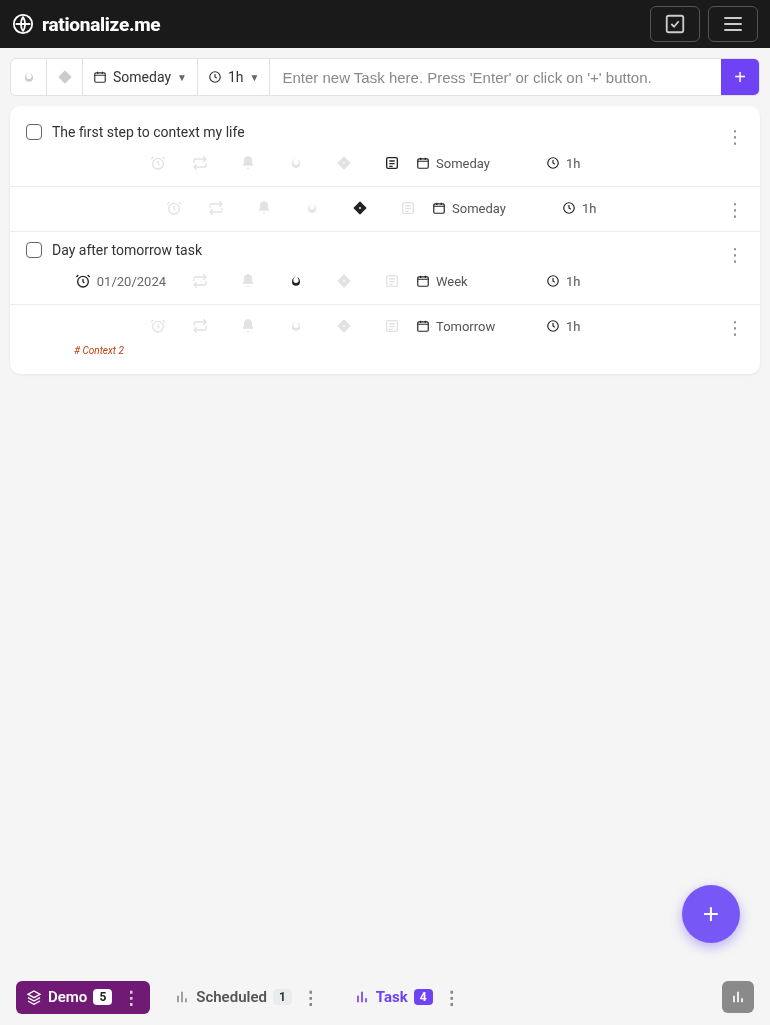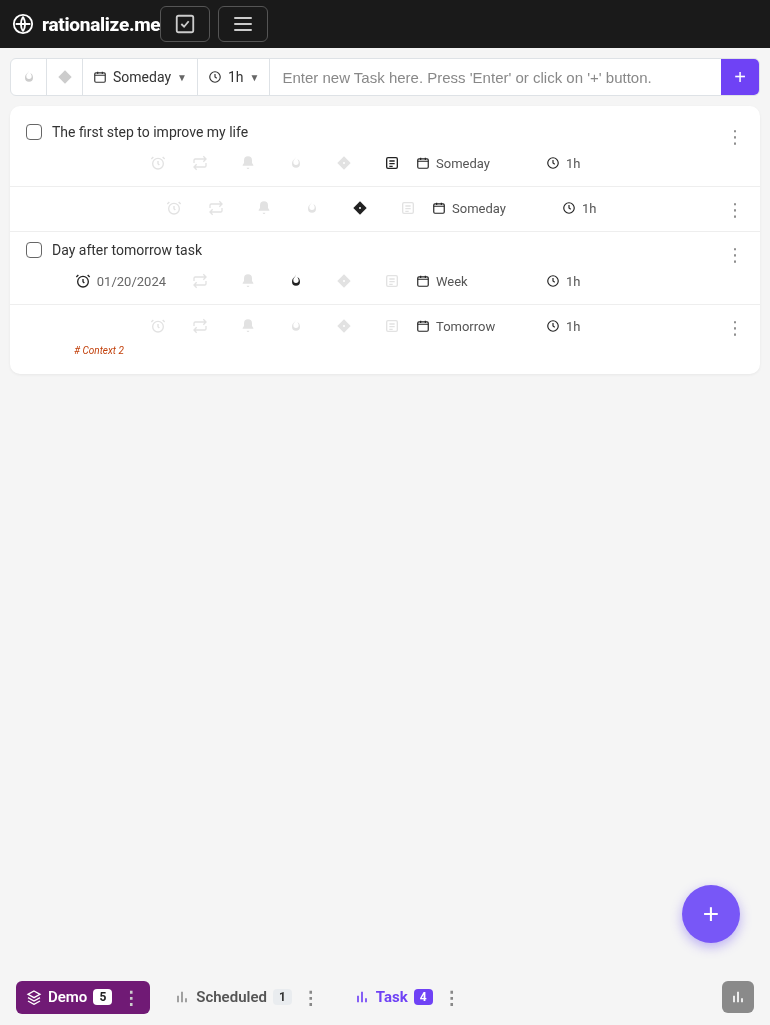--- a/index.html
+++ b/index.html
@@ -12,21 +12,21 @@
     position: relative;
     color: #212529;
   }
   
   .header {
     background: #1a1a1a;
     height: 48px;
     display: flex;
     align-items: center;
     padding: 0 12px;
-    justify-content: flex-start;
+    justify-content: space-between;
   }
   .brand {
     display: flex;
     align-items: center;
     gap: 8px;
     color: #fff;
   }
   .brand-logo {
     width: 22px; height: 22px;
     display:flex;align-items:center;justify-content:center;
@@ -278,21 +278,21 @@
     </div>
     <input class="task-input" type="text" placeholder="Enter new Task here. Press 'Enter' or click on '+' button." style="">
     <button class="add-btn">+</button>
   </div>
 </div>
 
 <div class="card" id="task-list">
     <div class="task-row">
     <div class="task-top">
       <div class="checkbox"></div>
-      <div class="task-title">The first step to improve my life</div>
+      <div class="task-title">The first step to context my life</div>
     </div>
     <div class="task-menu">⋮</div>
     <div class="task-meta">
       <div class="meta-cell left">
           <span>
             <svg width="16" height="16" viewBox="0 0 24 24" fill="none" stroke="#e2e2e2" stroke-width="2">
               <circle cx="12" cy="13" r="8"></circle>
               <path d="M12 9v4l2 2M5 3L2 6M19 3l3 3"></path>
             </svg>
           </span>

